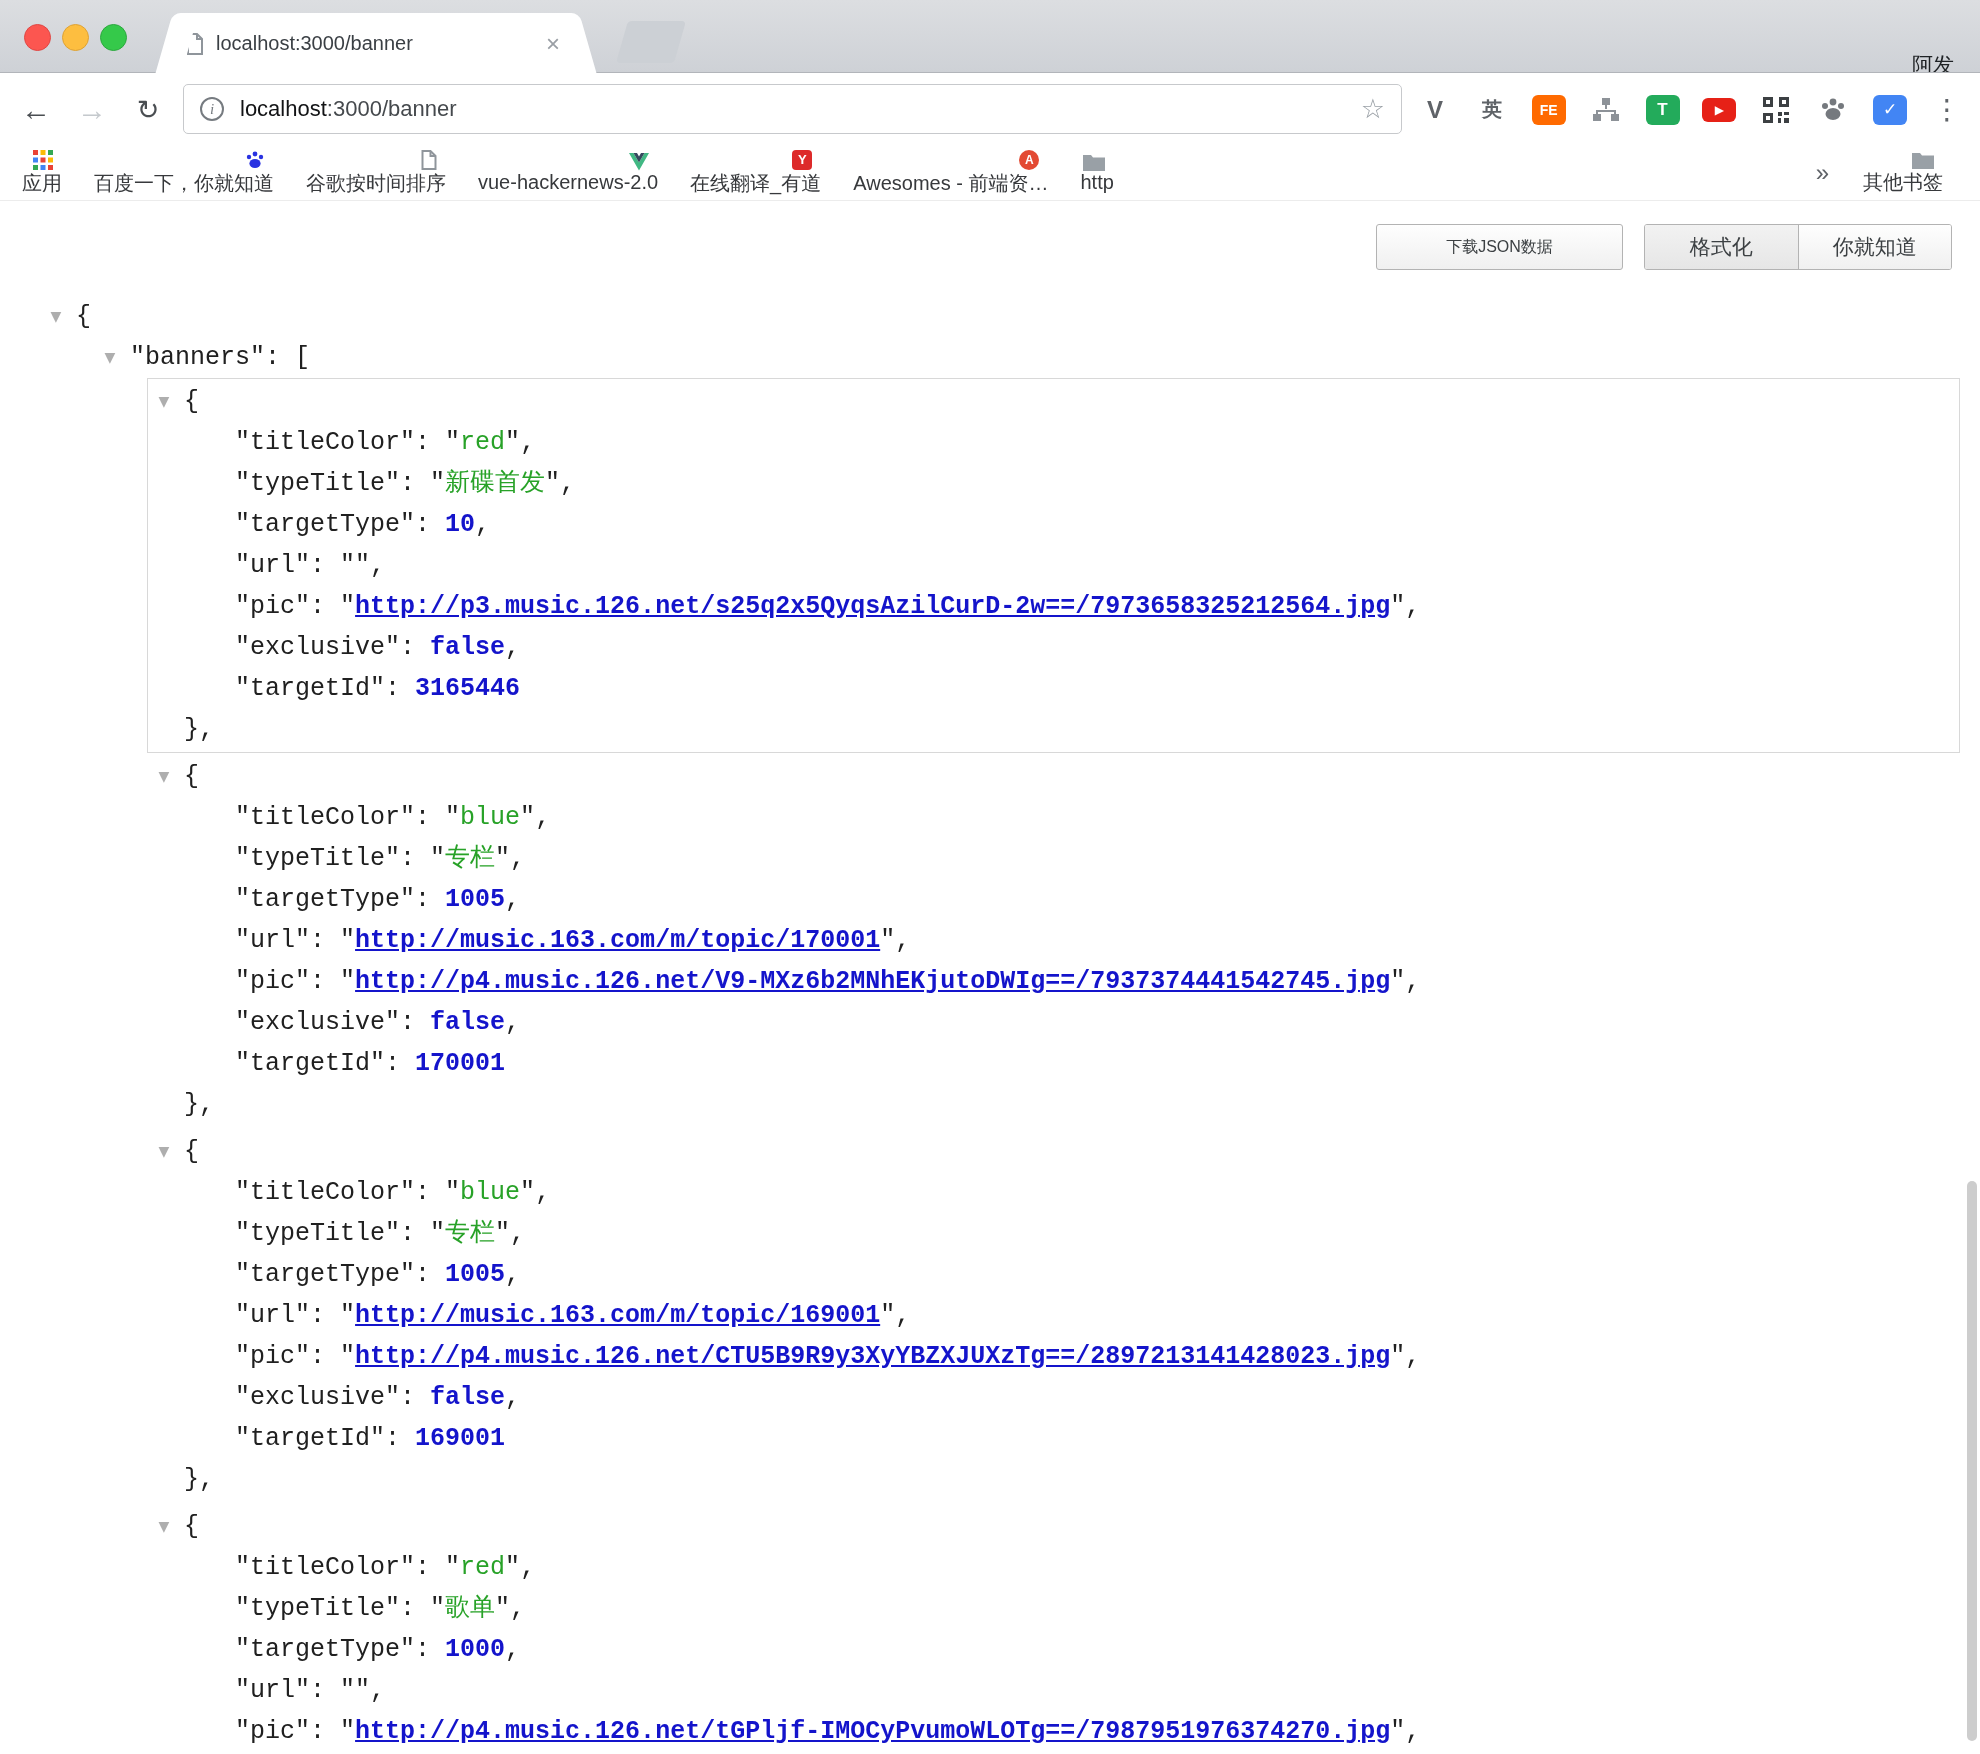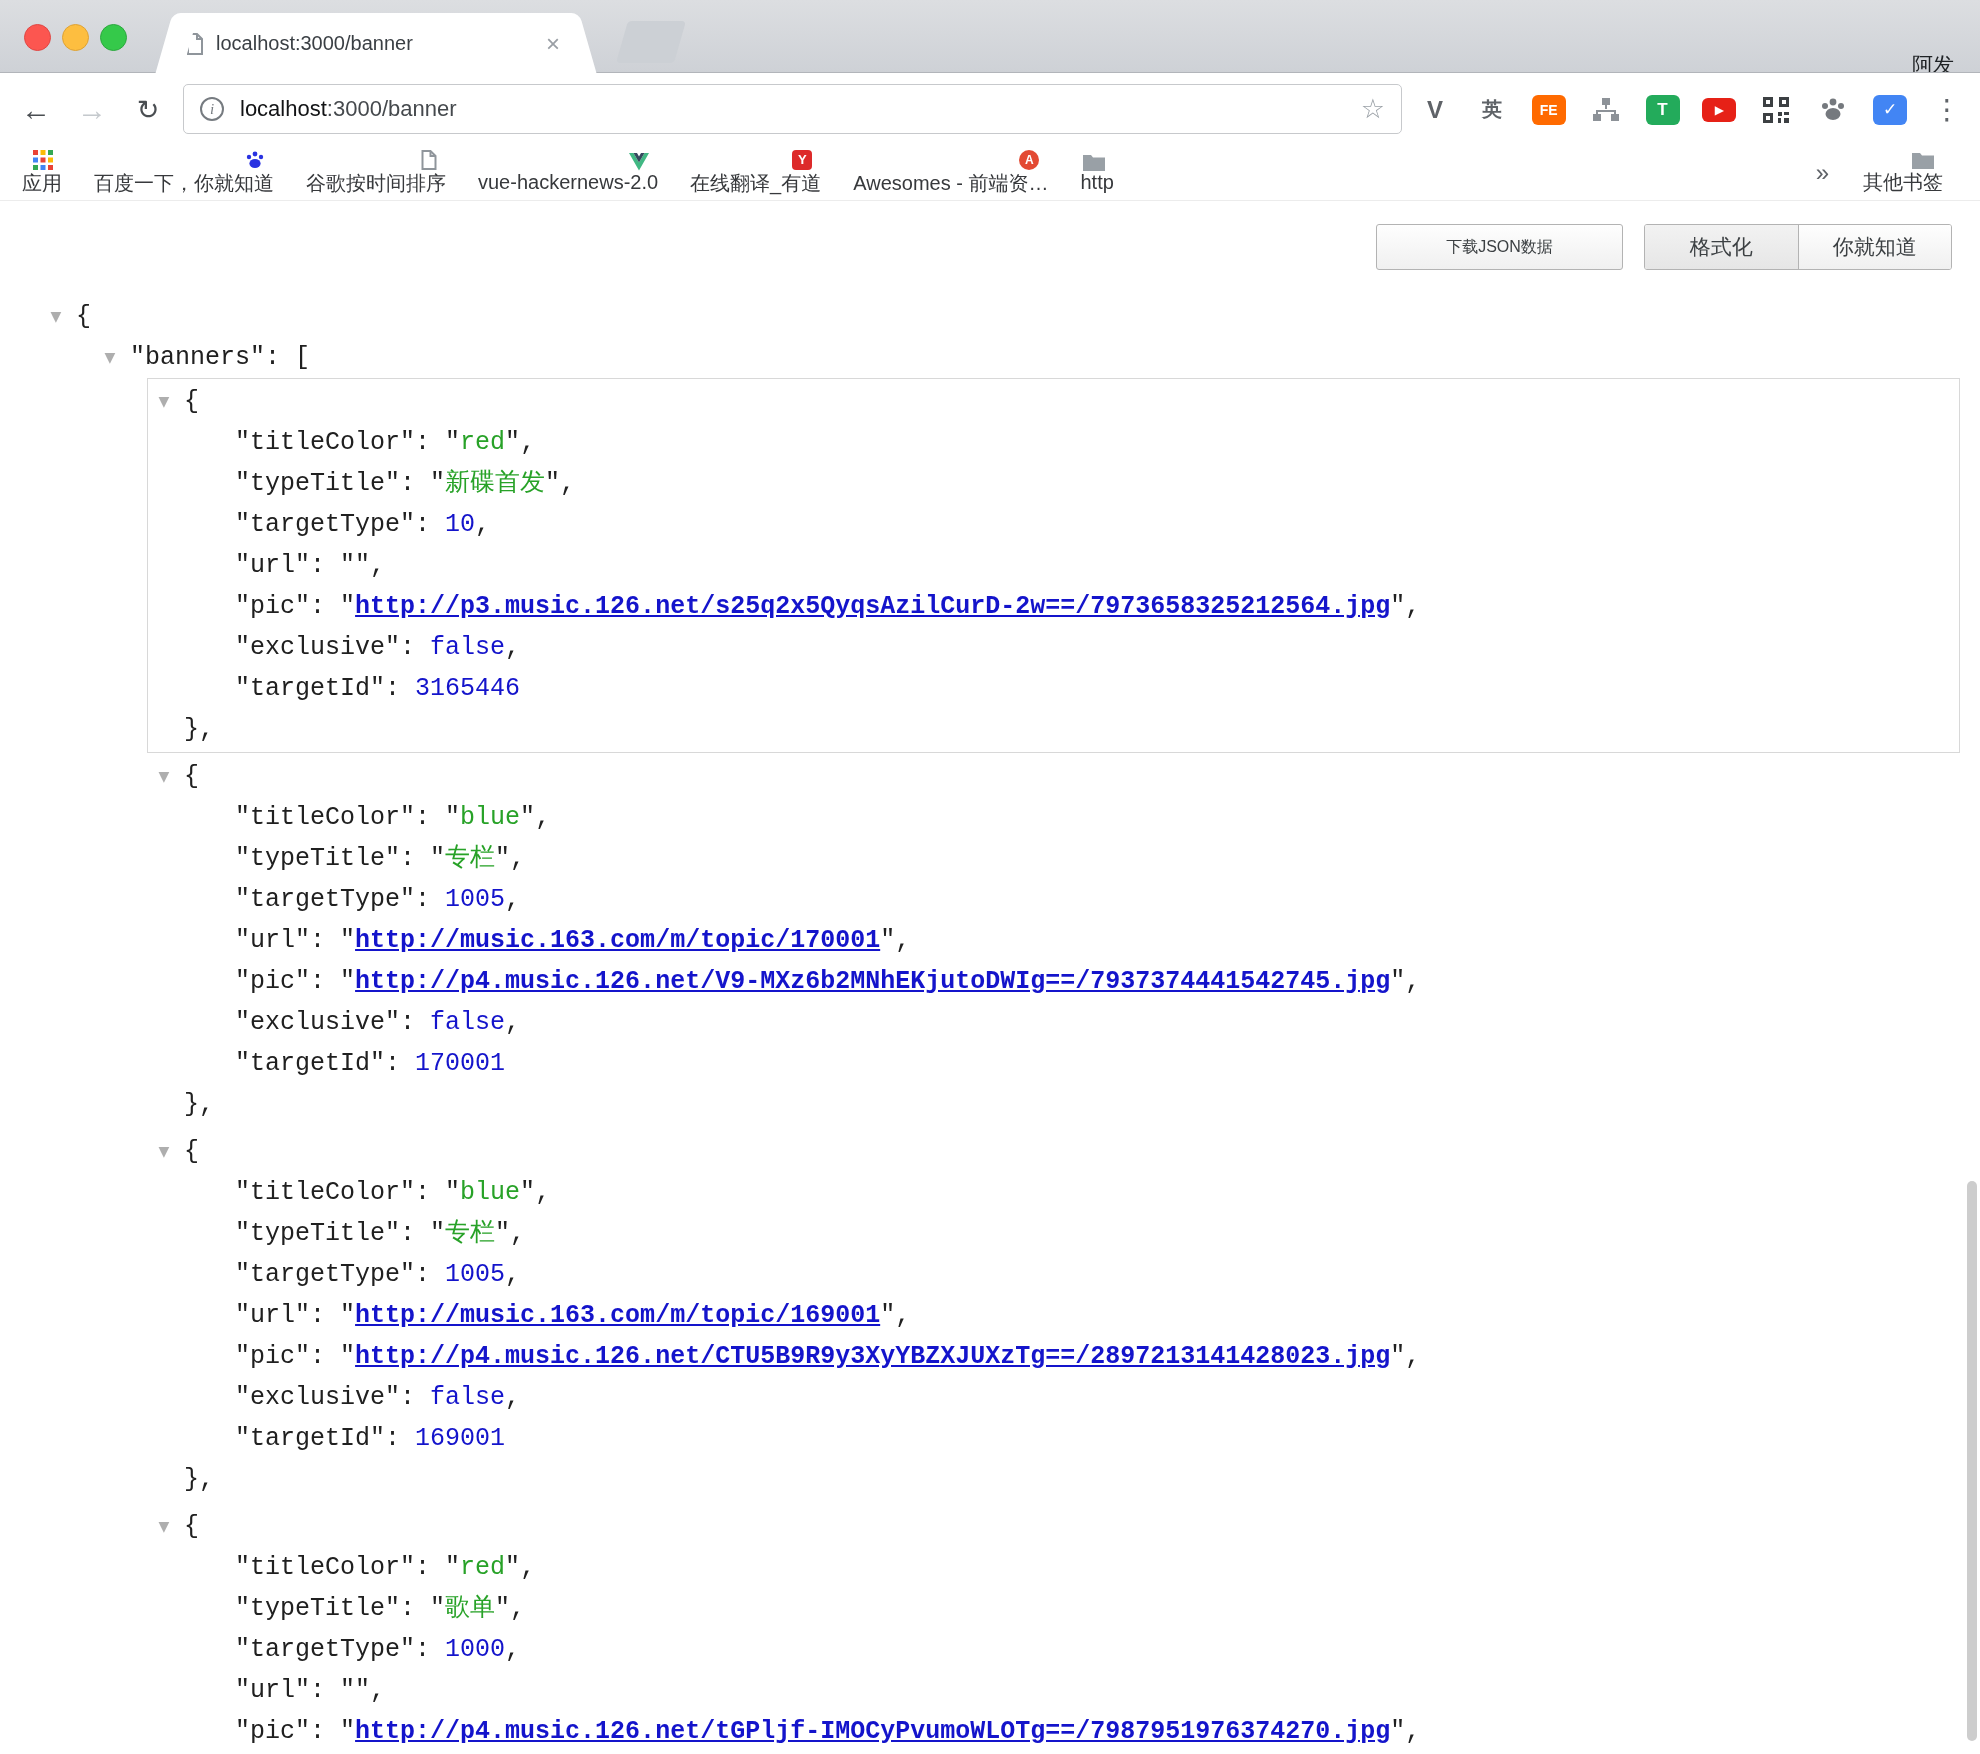--- a/index.html
+++ b/index.html
@@ -92,21 +92,21 @@
   .json { position:absolute; left:0; right:0; top:296px; padding-left:76px;
     font-family:"Liberation Mono","DejaVu Sans Mono",monospace; font-size:25px; }
   .level { margin-left:54px; }
   .item > .level { margin-left:51px; }
   .line { position:relative; height:41px; line-height:41px; white-space:nowrap; color:#202020; }
   .tri { position:absolute; left:-31px; top:0; width:22px; text-align:center; color:#aeaeae;
     font-size:14px; line-height:41px; cursor:pointer;
     font-family:"DejaVu Sans",sans-serif; }
   .key,.q,.pun { color:#202020; }
   .str { color:#28a228; }
-  .num { color:#1414cb; font-weight:normal; }
+  .num { color:#1414cb; font-weight:bold; }
   .lnk { color:#1414cb; font-weight:bold; text-decoration:underline; cursor:pointer; }
   .item { border:1px solid transparent; margin:0 20px 0 -37px; padding:2px 0 2px 36px; }
   .item.boxed { border-color:#d8d8d8; }
 
   .scroll-thumb { position:absolute; right:3px; top:1181px; width:10px; height:560px;
     border-radius:5px; background:#cdcdcd; }
 </style>
 </head>
 <body>
 

